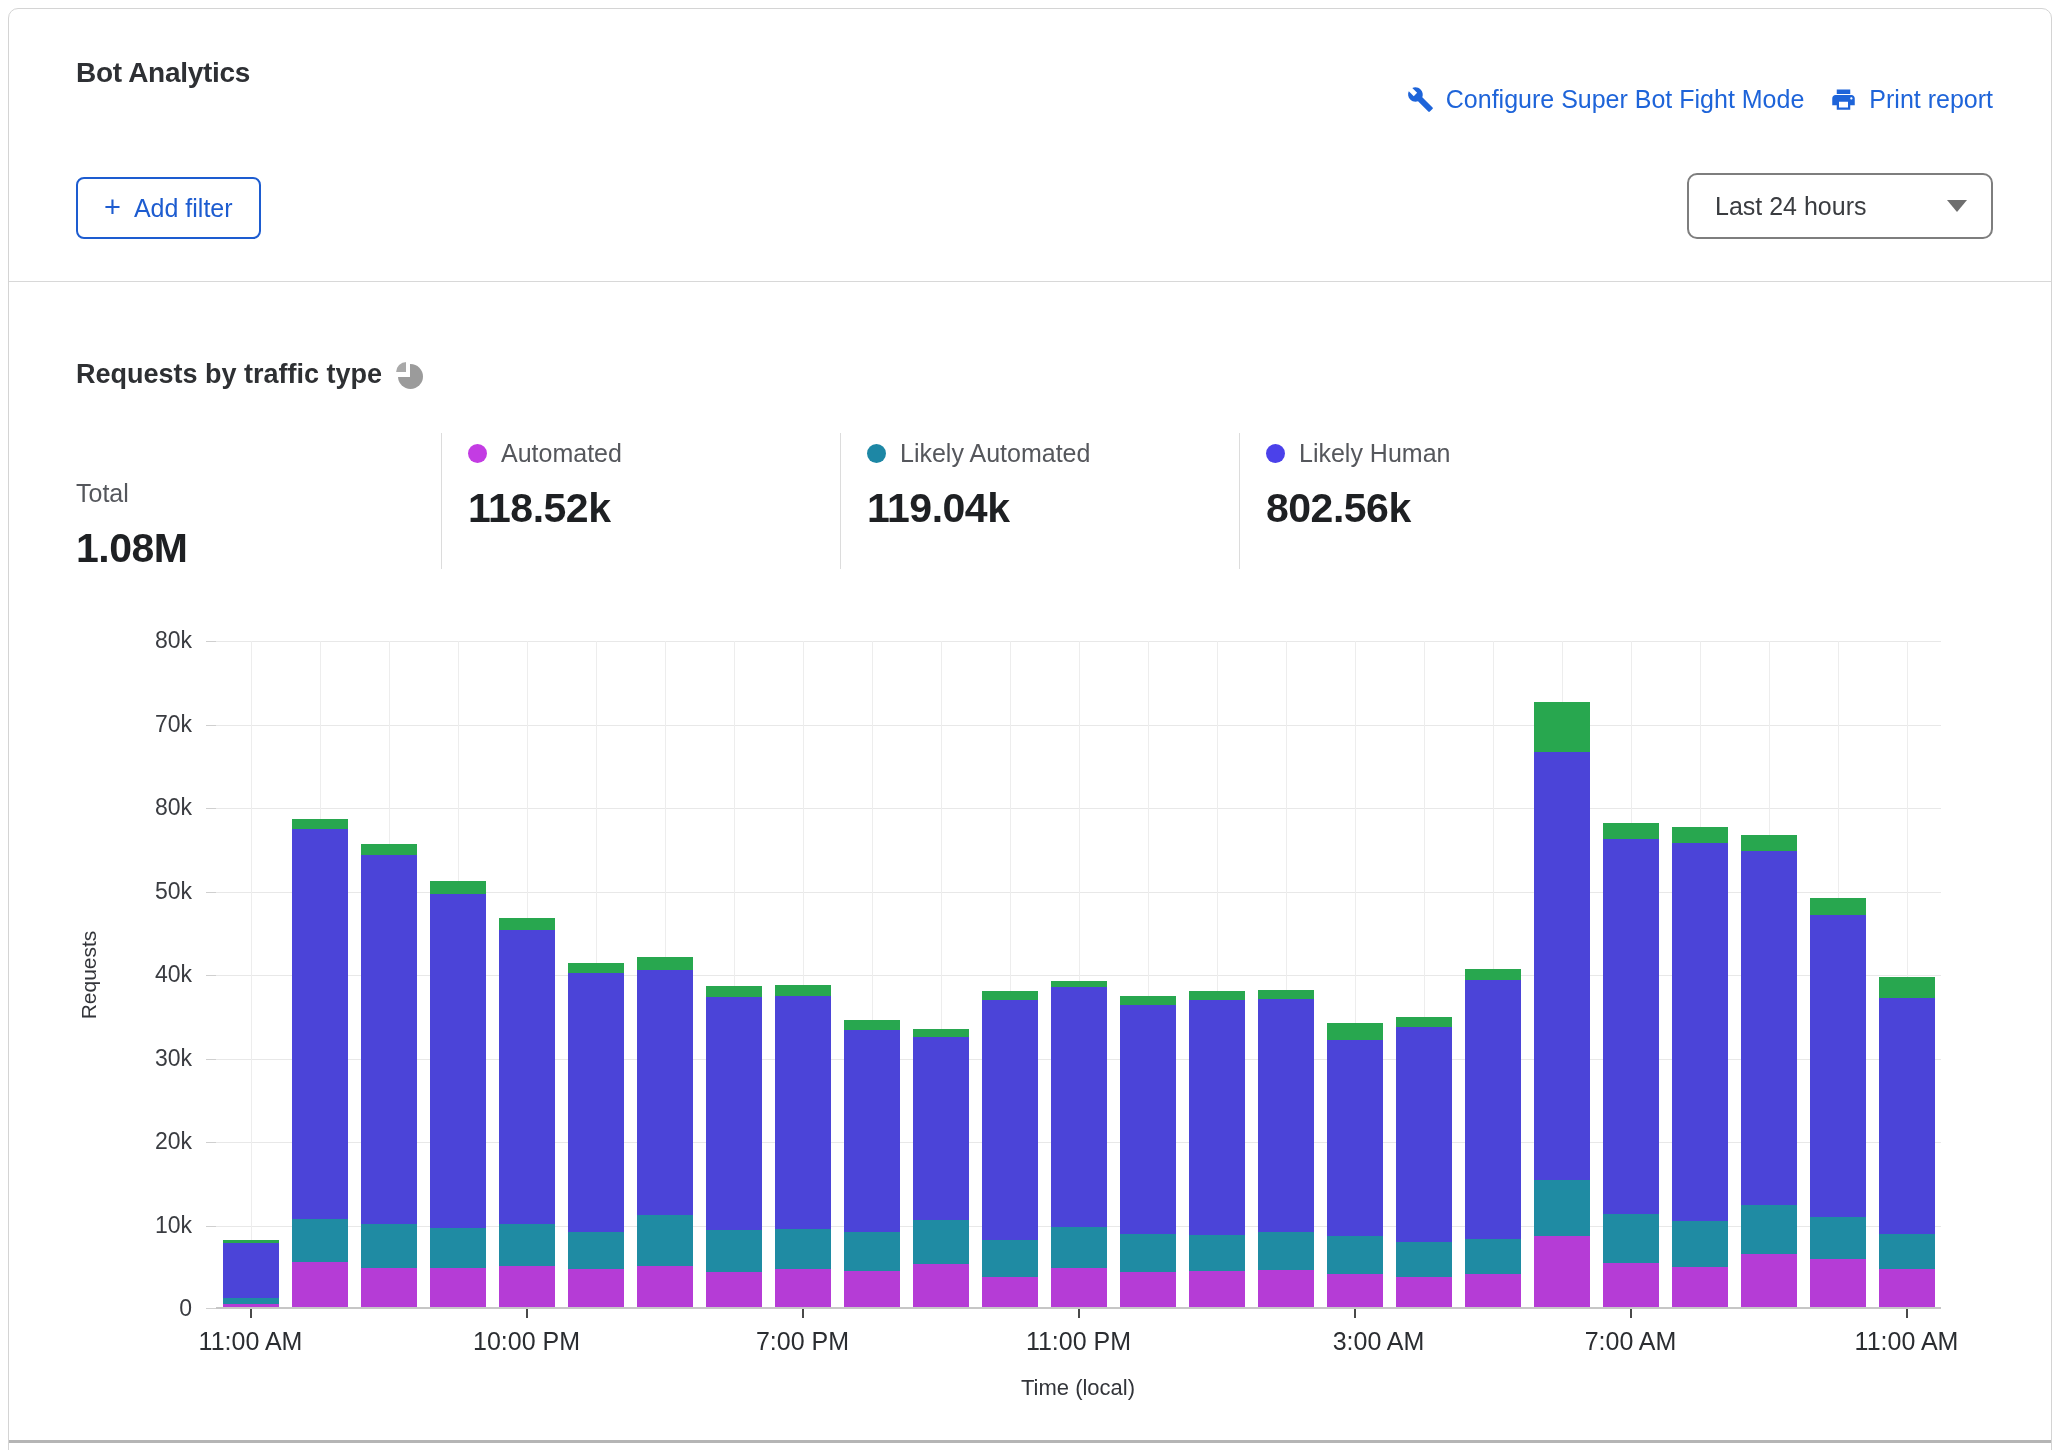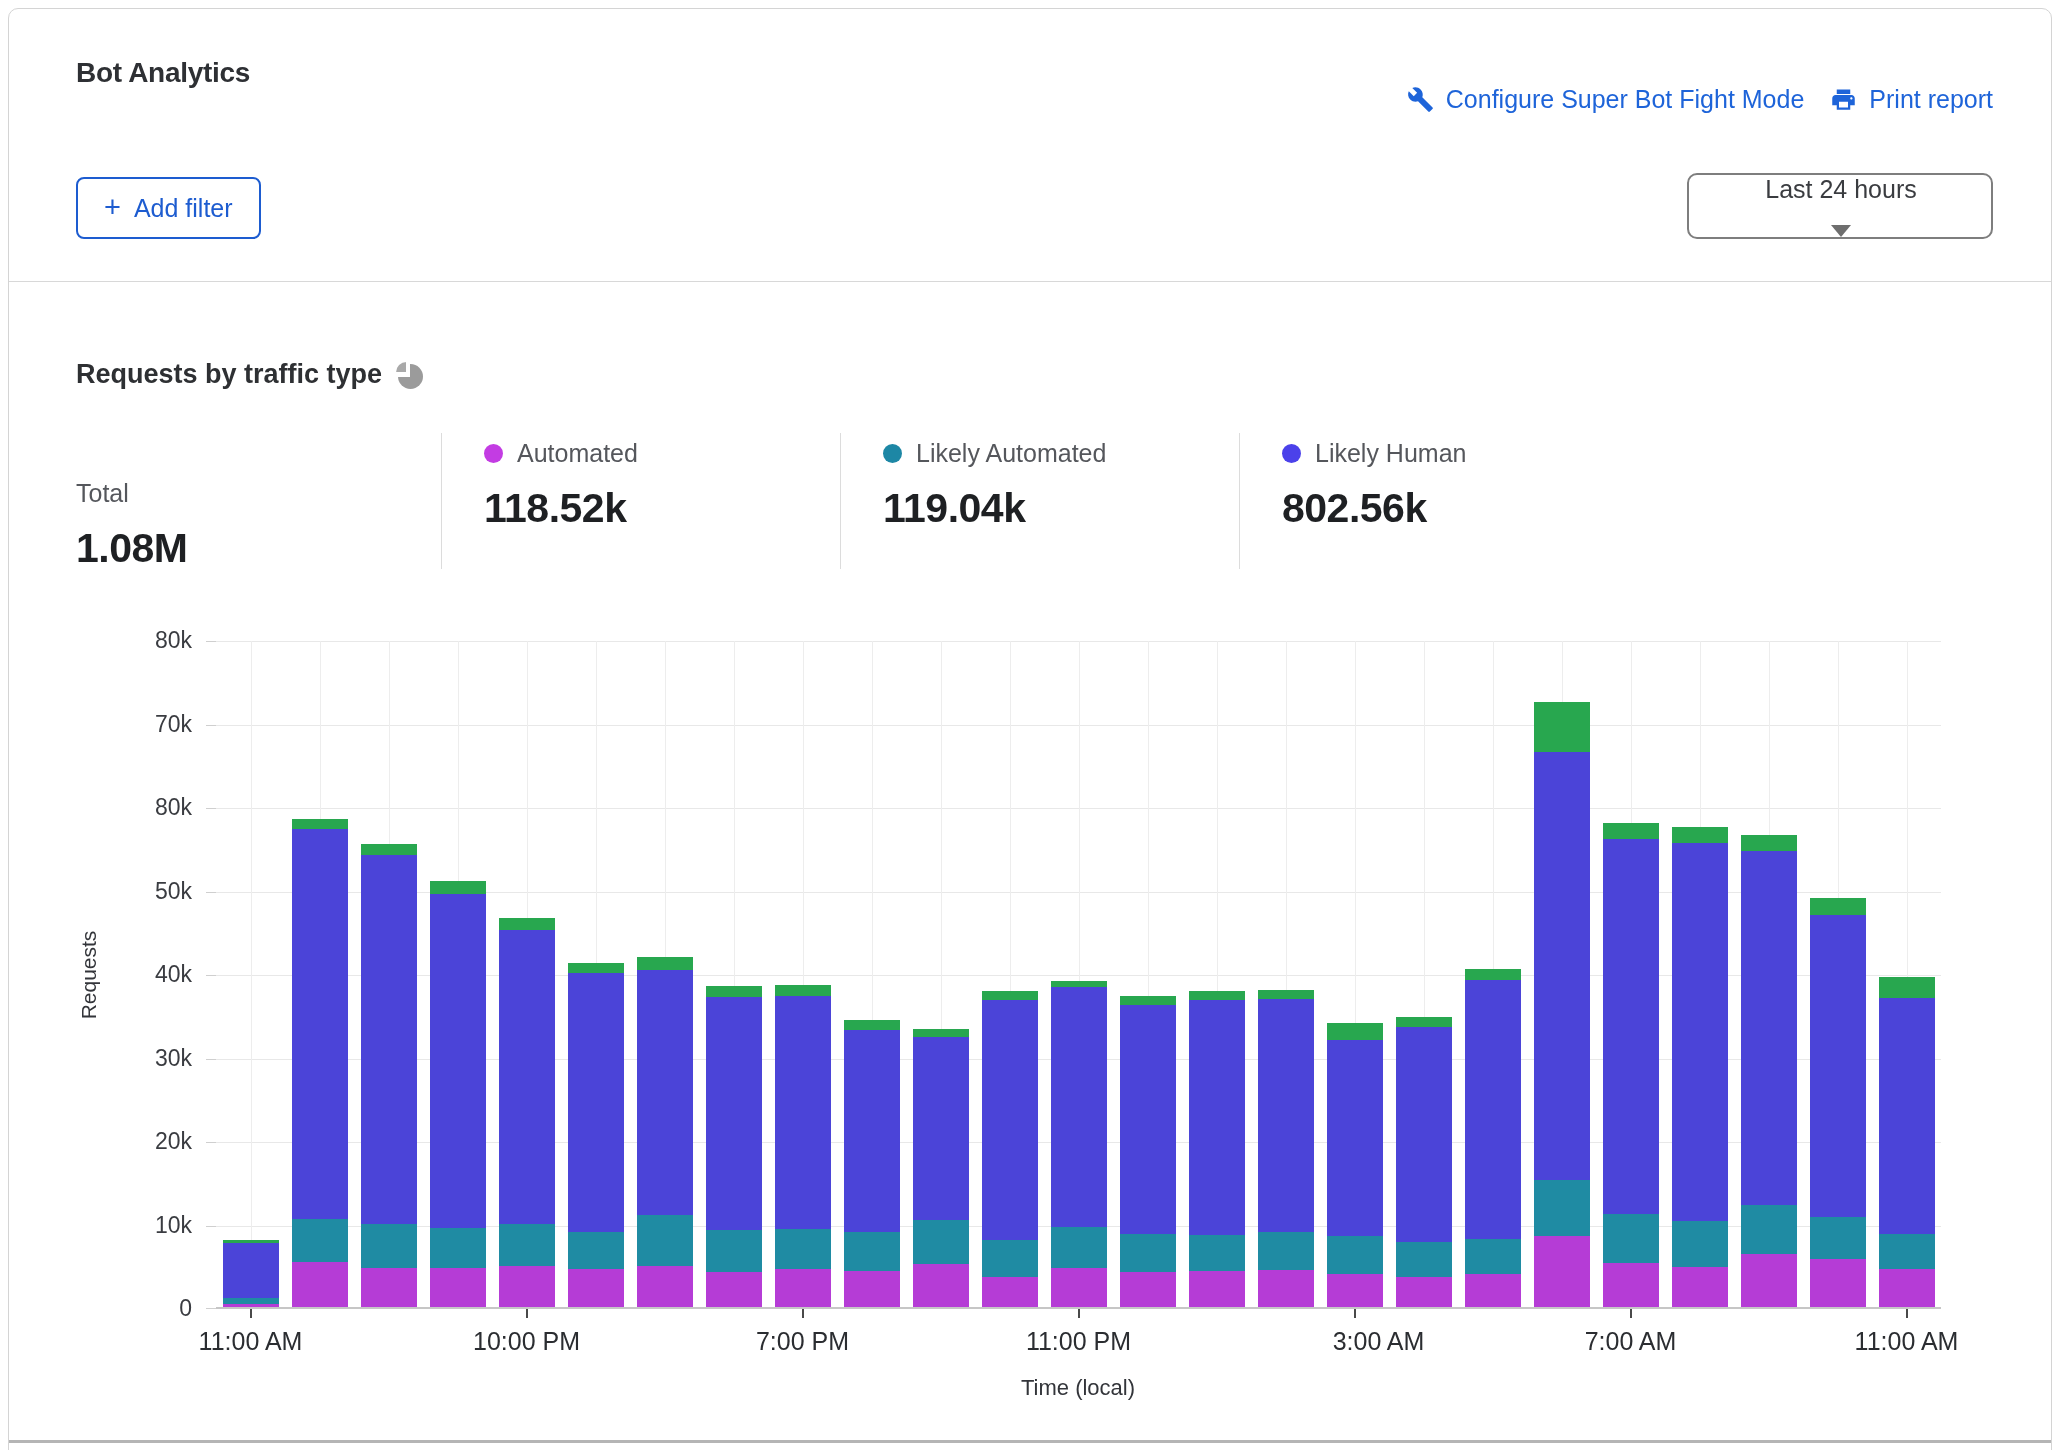--- a/index.html
+++ b/index.html
@@ -18,39 +18,39 @@
 
   .add-filter-btn { position:absolute; left:67px; top:168px; height:62px; padding:0 26px;
     display:flex; align-items:center; gap:13px; background:#fff; border:2px solid #1d5cd0;
     border-radius:8px; color:#1d5cd0; font-size:25px; cursor:pointer;
     font-family:"Liberation Sans", sans-serif; }
   .plus-glyph { font-size:29px; line-height:1; font-weight:400; margin-top:-2px; }
 
   .range-select { position:absolute; right:58px; top:164px; width:306px; height:66px;
     border:2px solid #7e7e7e; border-radius:10px; background:#fff; display:flex;
     align-items:center; justify-content:space-between; padding:0 24px 0 26px;
-    font-size:25px; color:#3a3c40; cursor:pointer;flex-direction:column; }
+    font-size:25px; color:#3a3c40; cursor:pointer; }
   .caret-down { width:0; height:0; border-left:10px solid transparent;
     border-right:10px solid transparent; border-top:12px solid #6e6e6e; }
 
   .header-divider { position:absolute; left:0; right:0; top:272px; height:1px; background:#d8d8d8; }
 
   
   .section-title-row { position:absolute; left:67px; top:350px; display:flex; align-items:center; gap:16px; }
   .section-title { font-size:27px; font-weight:700; color:#2e3033; }
   .pie-icon { position:relative; width:25px; height:25px; margin-top:3px; }
   .pie-main { position:absolute; inset:0; border-radius:50%;
     background:conic-gradient(#9b9b9b 0 270deg, transparent 270deg 360deg); }
   .pie-wedge { position:absolute; inset:2px; border-radius:50%;
     background:conic-gradient(transparent 0 272deg, #a9a9a9 272deg 358deg, transparent 358deg);
     transform:translate(-4px,-4px); }
 
   
   .stats-row { position:absolute; left:67px; right:56px; top:424px; height:136px; display:flex; }
-  .stat-col { padding-left:42px; border-left:1px solid #dcdcdc; width:399px; }
+  .stat-col { padding-left:26px; border-left:1px solid #dcdcdc; width:399px; }
   .stat-col.first { padding-left:0; border-left:none; width:365px;margin-top:40px; }
   .stat-col.last { flex:1; }
   .stat-label-row { display:flex; align-items:center; gap:14px; margin-top:6px; }
   .stat-dot { width:19px; height:19px; border-radius:50%; }
   .stat-label { font-size:25px; color:#55575c; }
   .stat-value { font-size:41px; font-weight:700; color:#1e2023; margin-top:17px; letter-spacing:-0.5px; }
 
   
   .plot-area { position:absolute; left:207px; top:632px; width:1725px; height:668px;
     border-bottom:2px solid #c6c6c6; }

